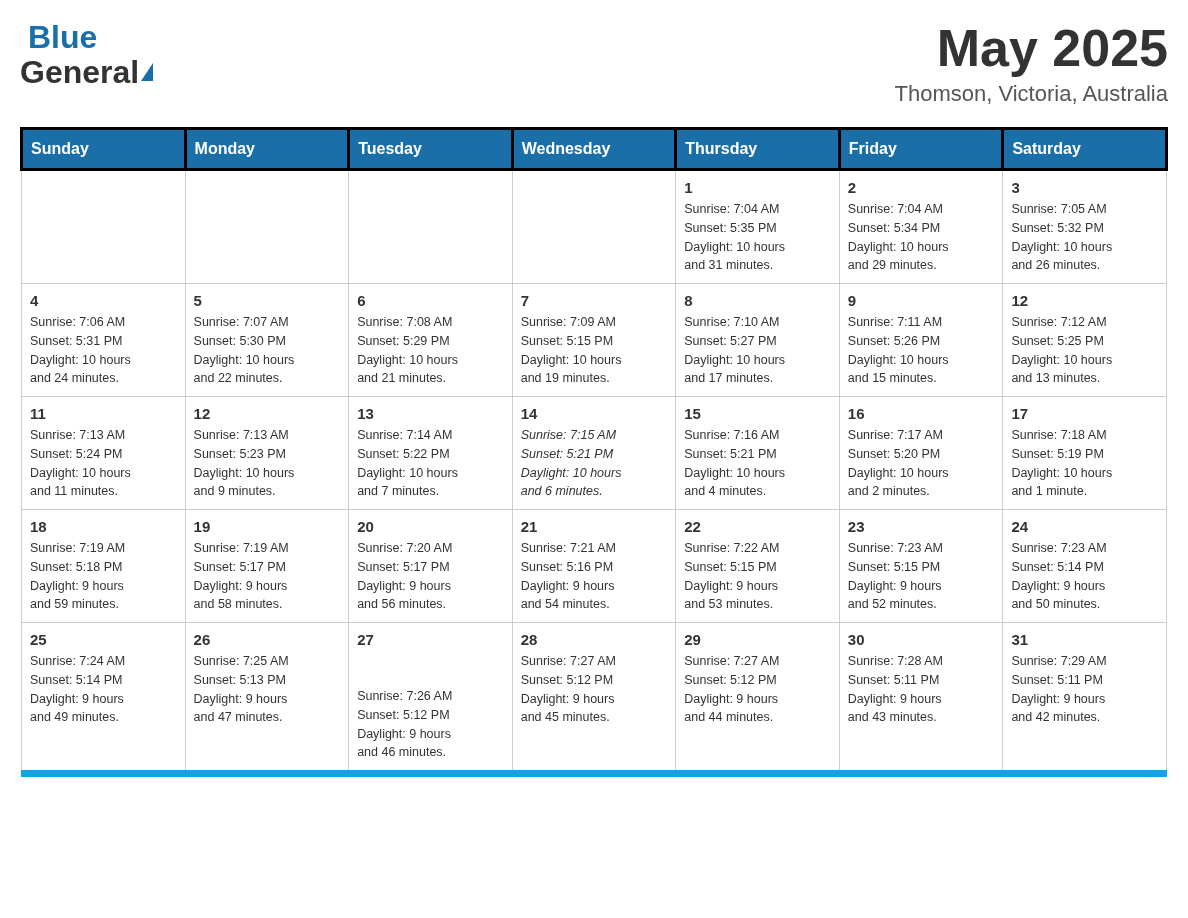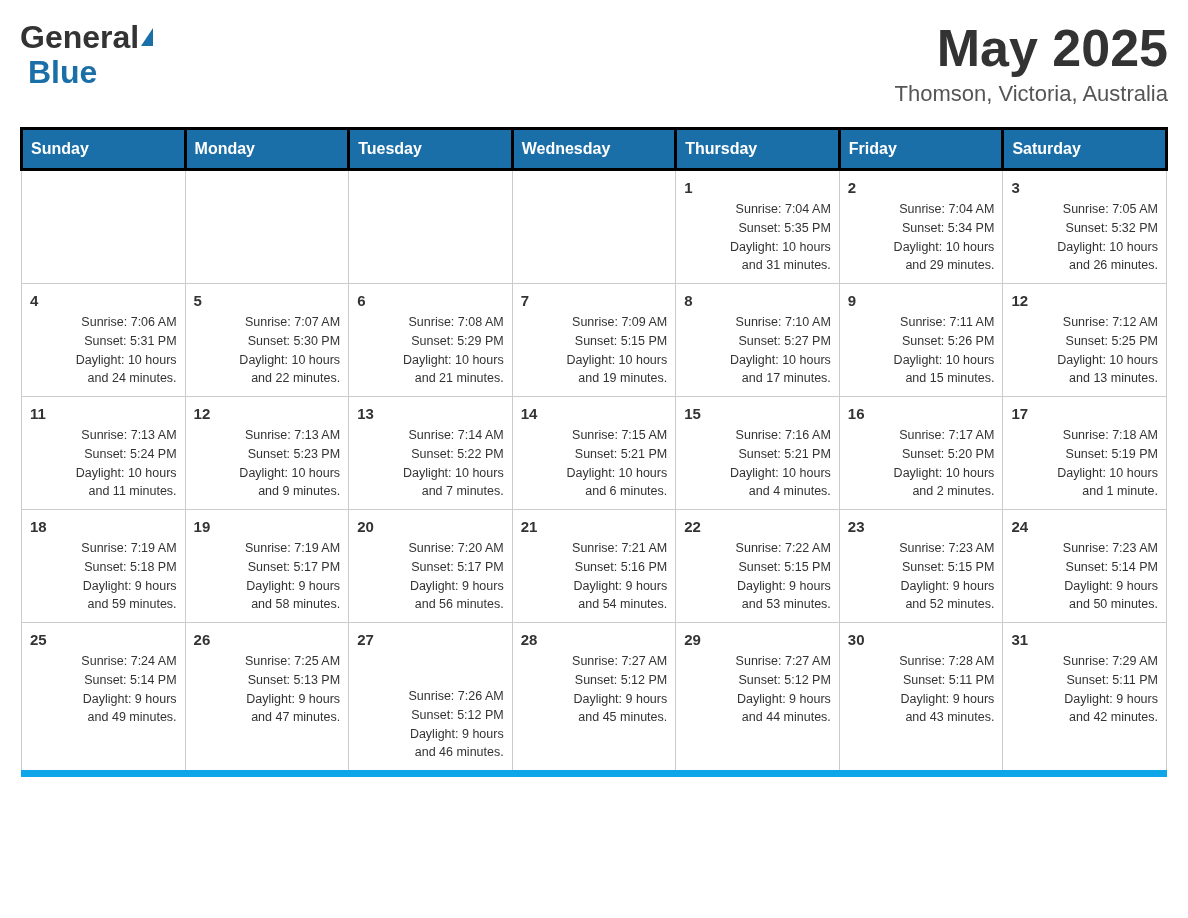--- a/index.html
+++ b/index.html
@@ -61,40 +61,39 @@
     .day-number {
       font-size: 15px;
       font-weight: bold;
       color: #333;
       margin-bottom: 4px;
     }
     .day-info {
       font-size: 12.5px;
       color: #333;
       line-height: 1.5;
-      text-align: right;
     }
     tbody tr:last-child td {
       border-bottom: 7px solid #0ea5e9;
     }
     .empty-cell {
       background: #fff;
     }
   </style>
 </head>
 <body>
 
 <div class="header">
   <div class="logo">
+    <div style="display:flex;align-items:center;margin-left:8px;">
+      <span style="font-size:32px;font-weight:bold;color:#1a6fa8;">Blue</span>
+    </div>
     <div style="display:flex;align-items:center;">
       <span style="font-size:32px;font-weight:bold;color:#333;">General</span>
       <span style="display:inline-block;width:0;height:0;border-left:12px solid transparent;border-right:0px solid transparent;border-bottom:18px solid #1a6fa8;margin-left:2px;margin-bottom:2px;"></span>
-    </div>
-    <div style="display:flex;align-items:center;margin-left:8px;">
-      <span style="font-size:32px;font-weight:bold;color:#1a6fa8;">Blue</span>
     </div>
   </div>
   <div class="title-area">
     <div class="calendar-title">May 2025</div>
     <div class="calendar-subtitle">Thomson, Victoria, Australia</div>
   </div>
 </div>
 
 <table>
   <thead>
@@ -204,21 +203,21 @@
         </td>
         <td>
           <div class="day-number">13</div>
           <div class="day-info" style="white-space: pre-line;">Sunrise: 7:14 AM
 Sunset: 5:22 PM
 Daylight: 10 hours
 and 7 minutes.</div>
         </td>
         <td>
           <div class="day-number">14</div>
-          <div class="day-info" style="white-space: pre-line;">Sunrise: 7:15 AM
+          <div class="day-info" style="white-space: pre-line; font-style: italic;">Sunrise: 7:15 AM
 Sunset: 5:21 PM
 Daylight: 10 hours
 and 6 minutes.</div>
         </td>
         <td>
           <div class="day-number">15</div>
           <div class="day-info" style="white-space: pre-line;">Sunrise: 7:16 AM
 Sunset: 5:21 PM
 Daylight: 10 hours
 and 4 minutes.</div>

